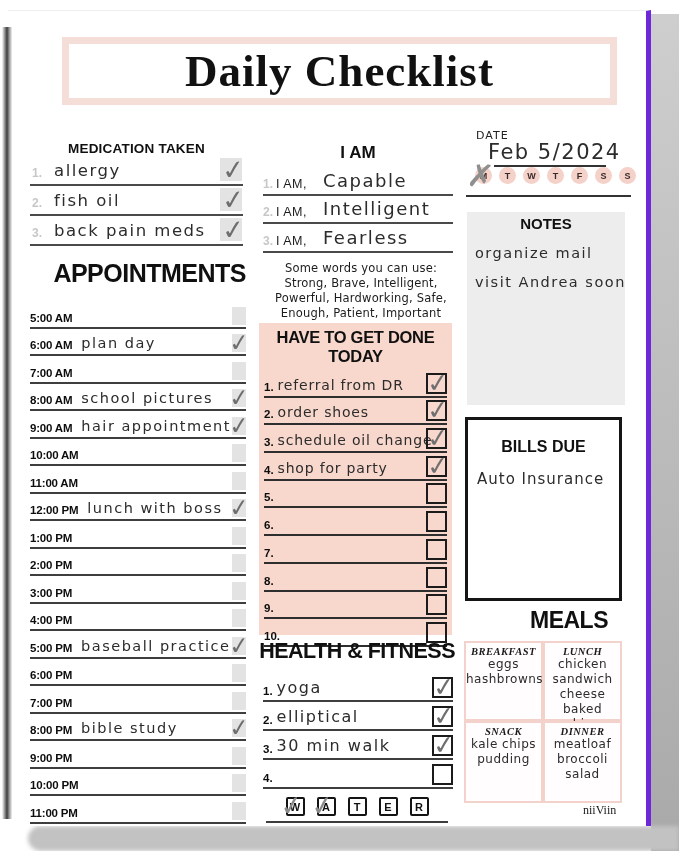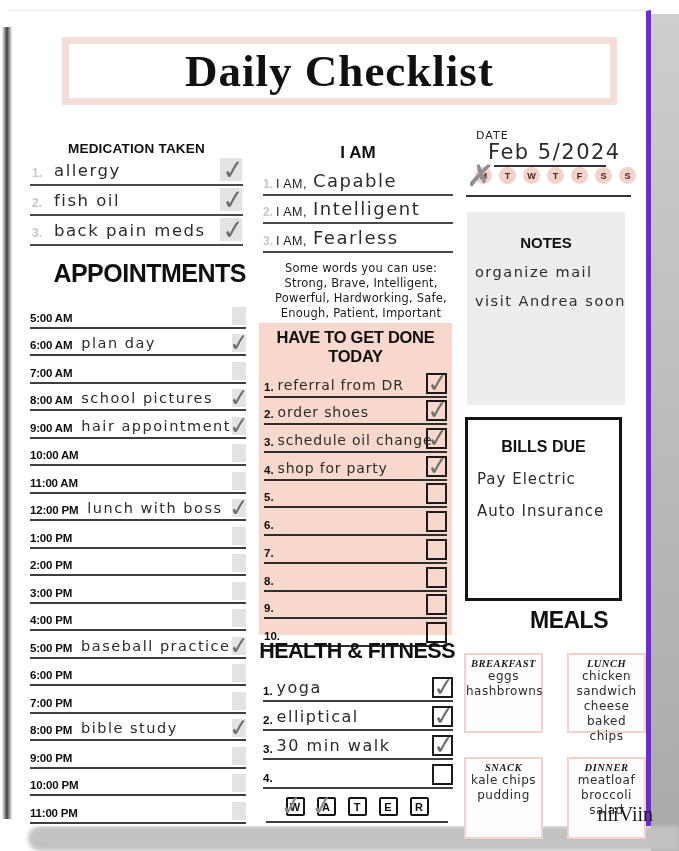--- a/index.html
+++ b/index.html
@@ -49,21 +49,21 @@
   .appt-text { font-size:14.5px; margin-left:9px; white-space:nowrap; }
   .cb-appt { position:absolute; right:0; bottom:2px; width:14px; height:18px; background:#e3e3e3; }
   .appt-row .check { font-size:24px; right:-3px; bottom:-1px; }
 
   
   #iam { position:absolute; left:255px; top:132px; width:190px; }
   #iam .h-sm { font-size:17px; }
   #iam-rows { margin-top:4px; }
   .iam-row { position:relative; height:28.5px; border-bottom:2px solid #4a4a4a;
     display:flex; align-items:flex-end; padding-bottom:3px; }
-  .iam-prefix { font-size:12.5px; letter-spacing:0.5px; color:#1c1c1c; margin-right:6px; }
+  .iam-prefix { font-size:12.5px; letter-spacing:0.5px; color:#1c1c1c; margin-right:16px; }
   .iam-row .hand { font-size:18px; }
   .iam-row .num-lite { margin-right:3px; }
   #iam-helper { margin:8px 0 0 6px;text-align:center; }
   .helper-line { font-family:"DejaVu Sans",sans-serif; font-size:11.5px; line-height:15px; color:#1c1c1c; letter-spacing:0.2px; }
 
   
   #todo { position:absolute; left:251px; top:312px; width:193px; height:312px; background:#f8d7cc; padding-top:5px; }
   #todo .h-sm { font-size:16.5px; letter-spacing:-0.3px; }
   #todo-rows { margin:4px 5px 0 5px; }
   .todo-row { position:relative; height:27.7px; border-bottom:2px solid #2e2e2e;
@@ -93,38 +93,38 @@
   #date-label { font-size:11px; letter-spacing:1px; color:#222; font-family:"DejaVu Sans",sans-serif; }
   #date-value { font-size:21px; margin:-2px 0 0 12px; }
   #date-underline { width:112px; border-bottom:2px solid #333; margin:1px 0 0 18px; }
   #week-row { position:absolute; left:467px; top:156px; width:165px; display:flex; gap:7px; }
   .day { position:relative; width:17px; height:17px; border-radius:50%; background:#f4d1c9;
     display:flex; align-items:center; justify-content:center; font-size:9px; font-weight:bold; color:#3b2b28; }
   .dayx { position:absolute; left:-8px; top:-10px; font-size:32px; font-weight:bold; color:#8f8f8f;
     transform:rotate(6deg); font-family:"DejaVu Sans",sans-serif; }
   #week-underline { position:absolute; left:458px; top:184px; width:165px; border-bottom:2.5px solid #333; }
 
-  #notes { position:absolute; left:459px; top:201px; width:158px; height:193px; background:#ededee; padding-top:22px; }
+  #notes { position:absolute; left:459px; top:201px; width:158px; height:193px; background:#ededee; padding-top:3px; }
   #notes .h-sm { font-size:15px; }
   .note-line { font-size:14.5px; margin:13px 0 0 8px; white-space:nowrap; }
 
   #bills { position:absolute; left:457px; top:406px; width:157px; height:184px; border:3px solid #151515; padding-top:18px; }
   #bills .h-sm { font-size:16px; }
   .bill-line { font-size:15px; margin:14px 0 0 9px; white-space:nowrap; letter-spacing:1px; }
 
   #meals { position:absolute; left:456px; top:596px; width:144px; }
   #meals .h-big { font-size:23px; }
-  #meals-grid { margin-top:19px; display:grid; grid-template-columns:79px 79px; grid-template-rows:80px 82px;gap:24px; }
+  #meals-grid { margin-top:7px; display:grid; grid-template-columns:79px 79px; grid-template-rows:80px 82px; }
   .meal-cell { border:2px solid #f2d2cb; padding-top:3px; text-align:center; background:#fffdfd; }
   .meal-label { font-family:"Liberation Serif",serif; font-style:italic; font-weight:bold;
     font-size:10.5px; letter-spacing:0.5px; color:#1a1a1a; }
   .meal-line { font-family:"DejaVu Sans",sans-serif; font-size:12px; line-height:15px; color:#2c2c2c; letter-spacing:0.5px; }
 
-  #brand { position:absolute; left:575px; top:792px; width:70px; text-align:right;
-    font-family:"Liberation Serif",serif; font-size:20px; color:#1a1a1a; }
+  #brand { position:absolute; left:575px; top:792px; width:70px; 
+    font-family:"Liberation Serif",serif; font-size:12px; color:#1a1a1a; }
 </style>
 </head>
 <body>
 
 <div id="screen">
   <div class="shadow-right"></div>
   <div class="shadow-bottom"></div>
 
   <div class="sheet">
     <div class="pad-edge"></div>
@@ -472,21 +472,20 @@
     <section id="notes">
       <div class="h-sm">NOTES</div>
 
     <div class="note-line hand">organize mail</div>
         <div class="note-line hand">visit Andrea soon</div>
       </section>
 
     <section id="bills">
       <div class="h-sm">BILLS DUE</div>
 
-    <div class="bill-line hand">Pay Electric</div>
         <div class="bill-line hand">Auto Insurance</div>
       </section>
 
     <section id="meals">
       <div class="h-big">MEALS</div>
       <div id="meals-grid">
 
       <div class="meal-cell">
             <div class="meal-label">BREAKFAST</div>
           <div class="meal-line">eggs</div>

